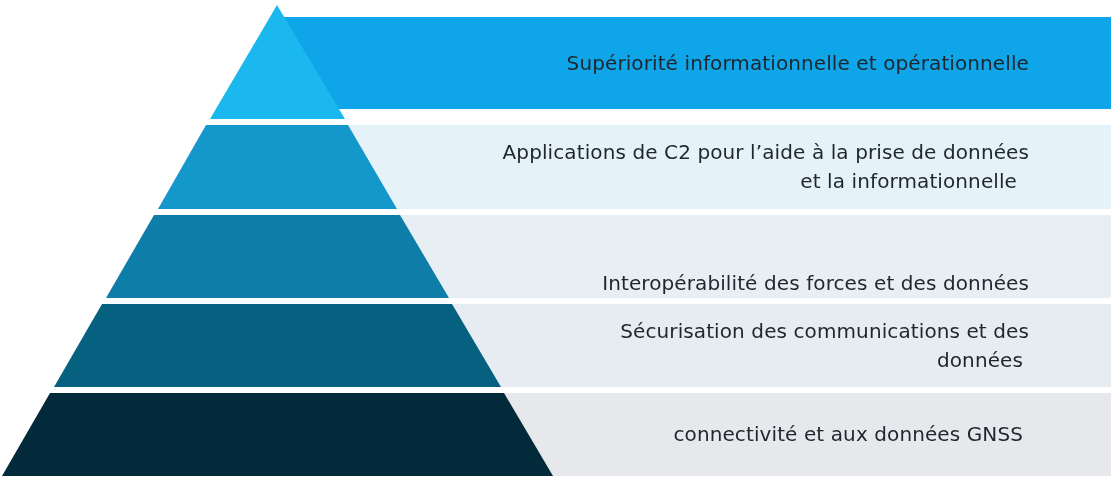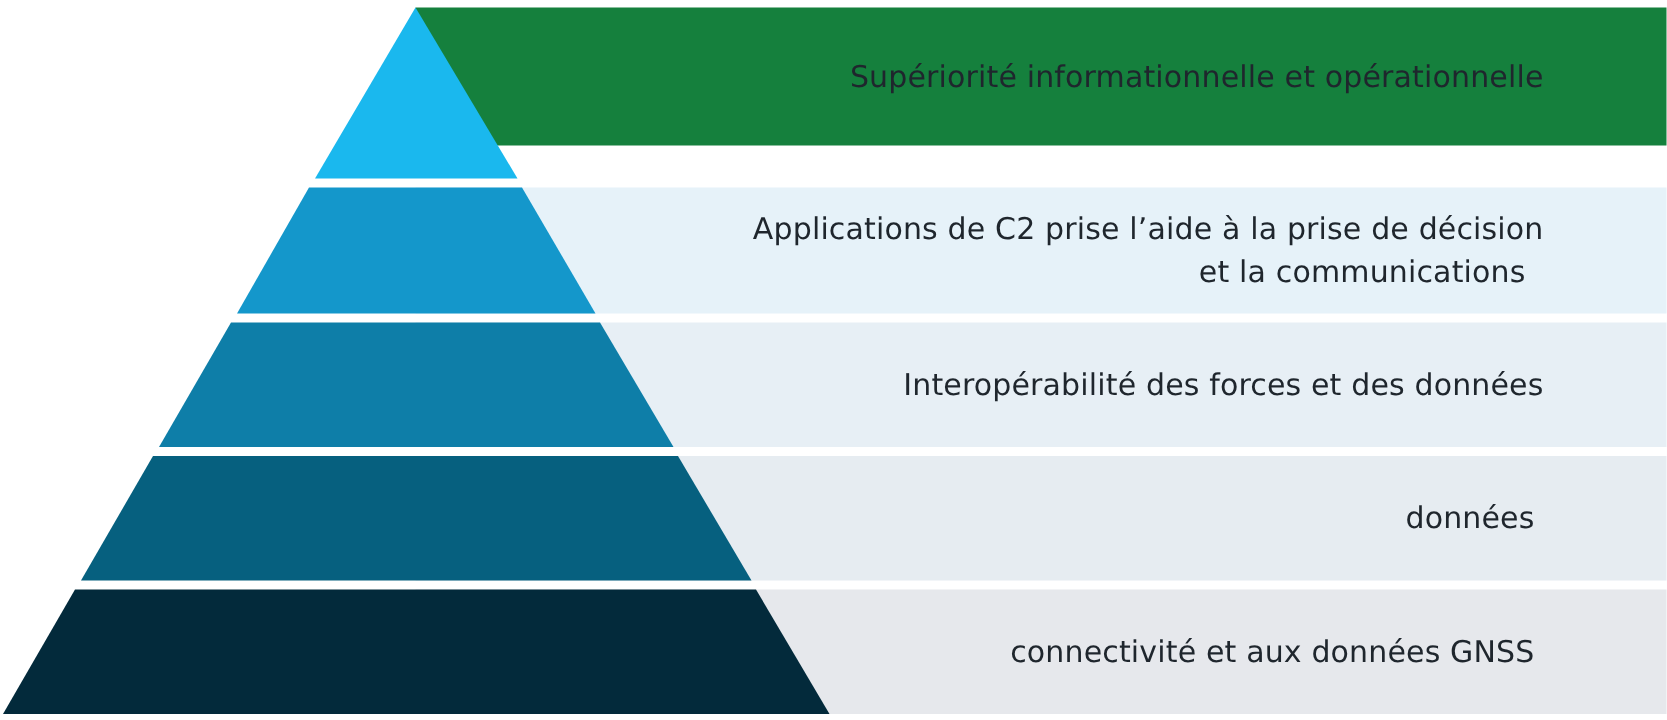--- a/index.html
+++ b/index.html
@@ -8,31 +8,32 @@
   .band { position: absolute; left: 277px; right: 0; display: flex;
           flex-direction: column; justify-content: center; align-items: flex-end;
           padding-right: 82px; box-sizing: border-box; }
   .band-text { color: #1f262d; font-size: 20px; line-height: 29px; text-align: right;
                letter-spacing: 0.1px; white-space: nowrap; }
   svg.pyramid { position: absolute; left: 0; top: 0; }
 </style>
 </head>
 <body>
 
-<div class="band" style="top:5px;height:92px;background:#15803d;">
+<div class="band" style="top:17px;height:92px;background:#0ea5e9;">
   <div class="band-text">Supériorité informationnelle et opérationnelle</div>
 </div>
 <div class="band" style="top:125px;height:84px;background:#e6f2f9;">
-  <div class="band-text">Applications de C2 prise l’aide à la prise de décision</div>
-  <div class="band-text" style="padding-right:12px;">et la communications</div>
+  <div class="band-text">Applications de C2 pour l’aide à la prise de données</div>
+  <div class="band-text" style="padding-right:12px;">et la informationnelle</div>
 </div>
-<div class="band" style="top:215px;height:83px;background:#e7eff5;">
+<div class="band" style="top:215px;height:83px;background:#e7eff5;justify-content:flex-end;">
   <div class="band-text">Interopérabilité des forces et des données</div>
 </div>
 <div class="band" style="top:304px;height:83px;background:#e6ecf1;">
+  <div class="band-text">Sécurisation des communications et des</div>
   <div class="band-text" style="padding-right:6px;">données</div>
 </div>
 <div class="band" style="top:393px;height:83px;background:#e6e8ec;">
   <div class="band-text" style="padding-right:6px;text-align:center;">connectivité et aux données GNSS</div>
 </div>
 
 <svg class="pyramid" width="1111" height="480">
   <polygon points="277,5 345,119 210,119" fill="#1ab8ee"></polygon>
   <polygon points="206,125 348,125 397,209 158,209" fill="#1497cb"></polygon>
   <polygon points="154,215 400,215 449,298 106,298" fill="#0e7ea8"></polygon>

